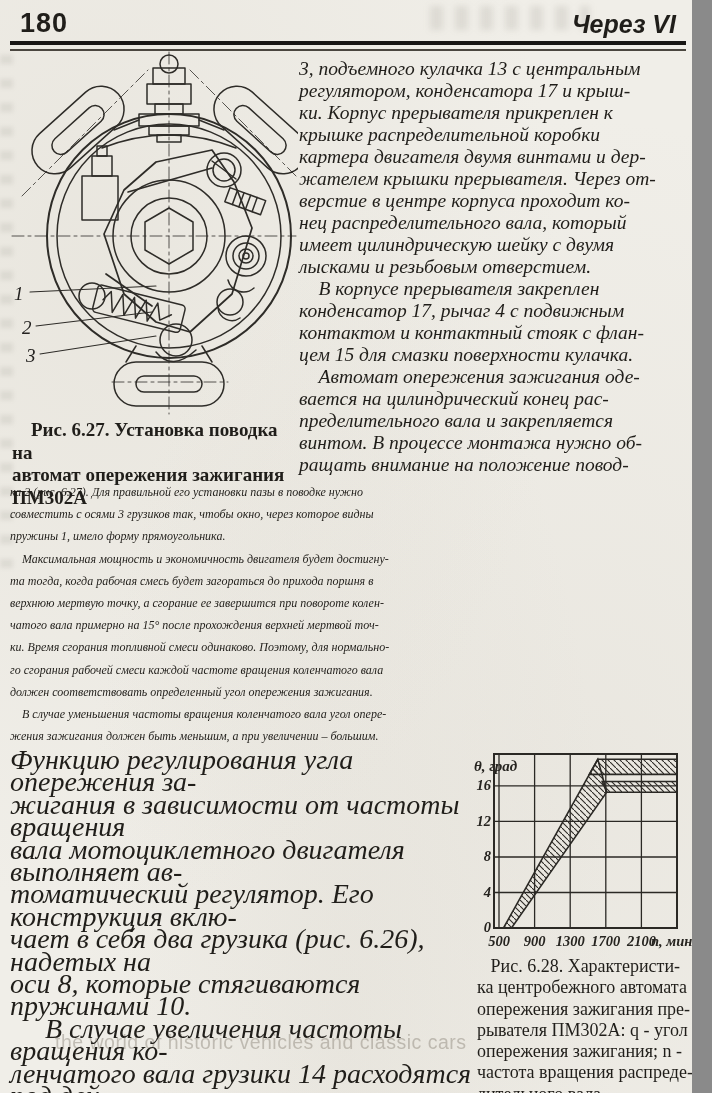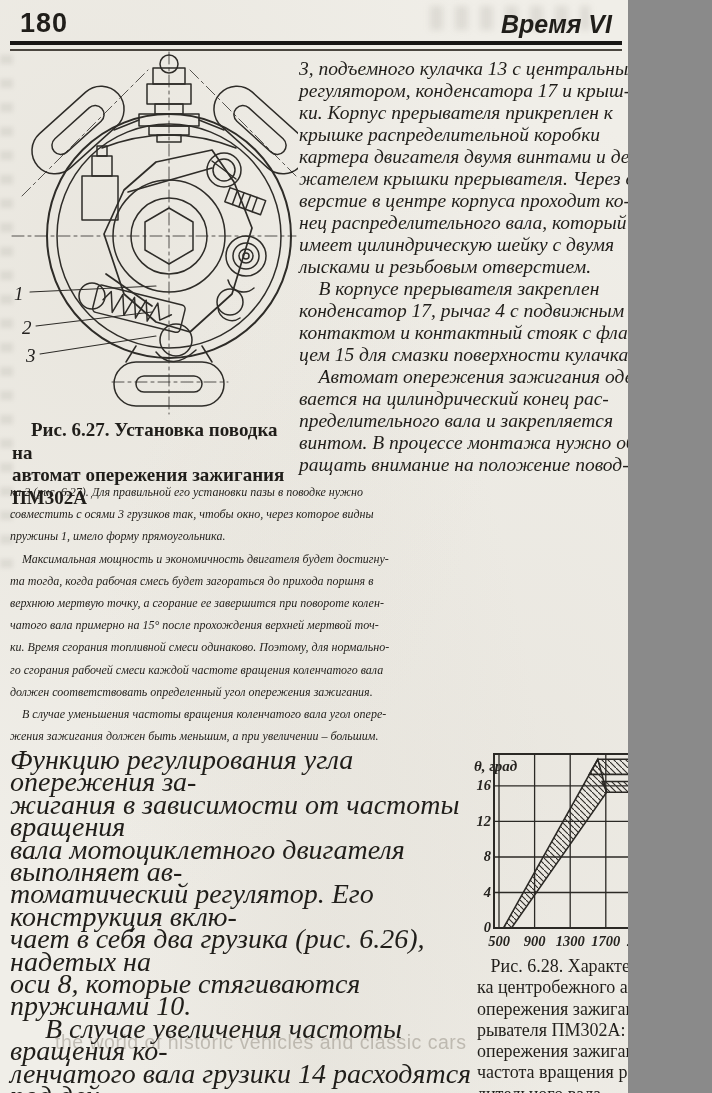--- a/index.html
+++ b/index.html
@@ -1,17 +1,17 @@
 <!DOCTYPE html>
 <html><head>
 <meta charset="utf-8">
 <style>
   html,body{margin:0;padding:0;background:#8a8a8a;}
   .page{
-    position:relative;width:628px;height:1093px;overflow:hidden;
+    position:relative;width:692px;height:1093px;overflow:hidden;
     background:#f0eee8;
     background-image:
       radial-gradient(ellipse at 15% 25%, rgba(215,210,198,.28), transparent 55%),
       radial-gradient(ellipse at 85% 70%, rgba(212,207,196,.22), transparent 60%),
       radial-gradient(ellipse at 50% 95%, rgba(205,200,188,.18), transparent 55%);
     font-family:"Liberation Serif","DejaVu Serif",serif;
     color:#201e1a;
   }
   .pagenum{position:absolute;left:20px;top:8px;font:bold 27px "Liberation Sans","DejaVu Sans",sans-serif;letter-spacing:1px;}
   .chapter{position:absolute;right:16px;top:10px;font:bold italic 25px "Liberation Sans","DejaVu Sans",sans-serif;}
@@ -37,21 +37,21 @@
 </head>
 <body>
 
 <div class="page">
 
   <div class="smudge sm1"></div>
   <div class="smudge sm2"></div>
   <div class="smudge sm3"></div>
 
   <span class="pagenum">180</span>
-  <span class="chapter">Время VI</span>
+  <span class="chapter">Через VI</span>
   <div class="rule"></div>
 
   <svg class="fig627" viewBox="0 0 292 366">
     <g stroke="#2e2c28" fill="none" stroke-width="1.5" stroke-linejoin="round" stroke-linecap="round">
       <g stroke-width="0.8" stroke-dasharray="12 4 3 4">
         <line x1="163" y1="2" x2="163" y2="364"></line>
         <line x1="6" y1="186" x2="290" y2="186"></line>
         <line x1="16" y1="146" x2="142" y2="20"></line>
         <line x1="184" y1="20" x2="290" y2="126"></line>
         <line x1="106" y1="332" x2="222" y2="332"></line>

